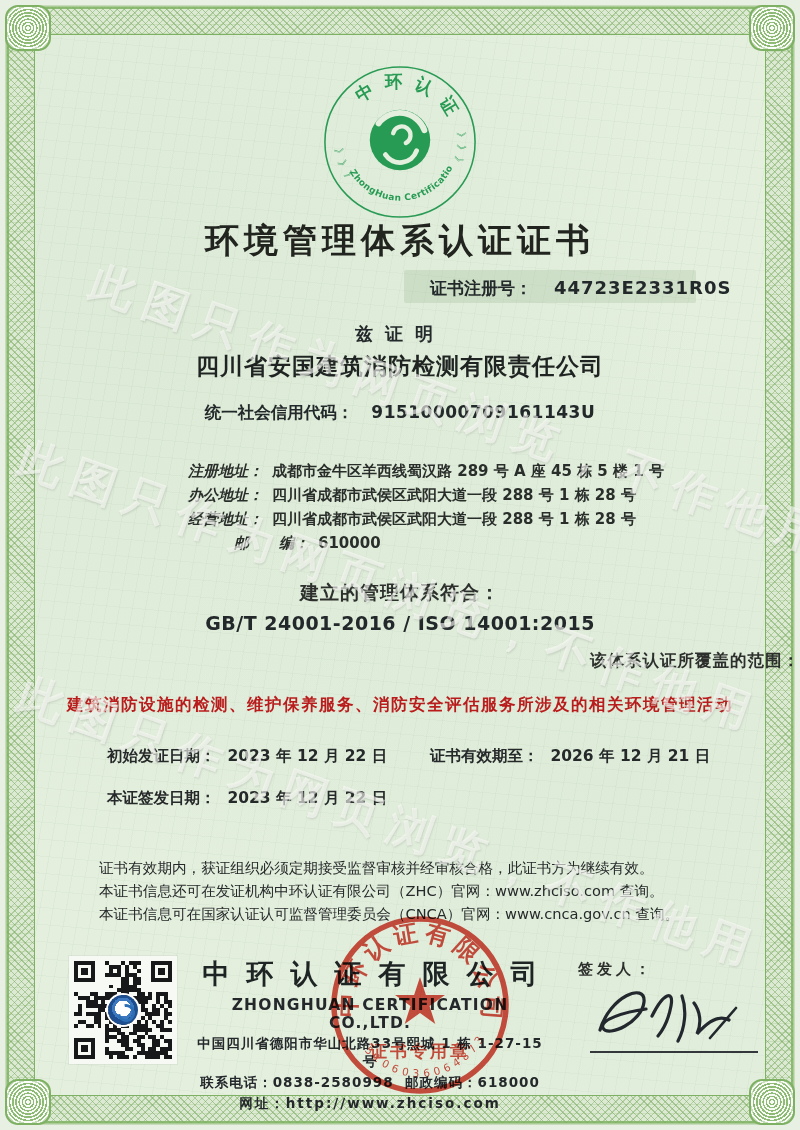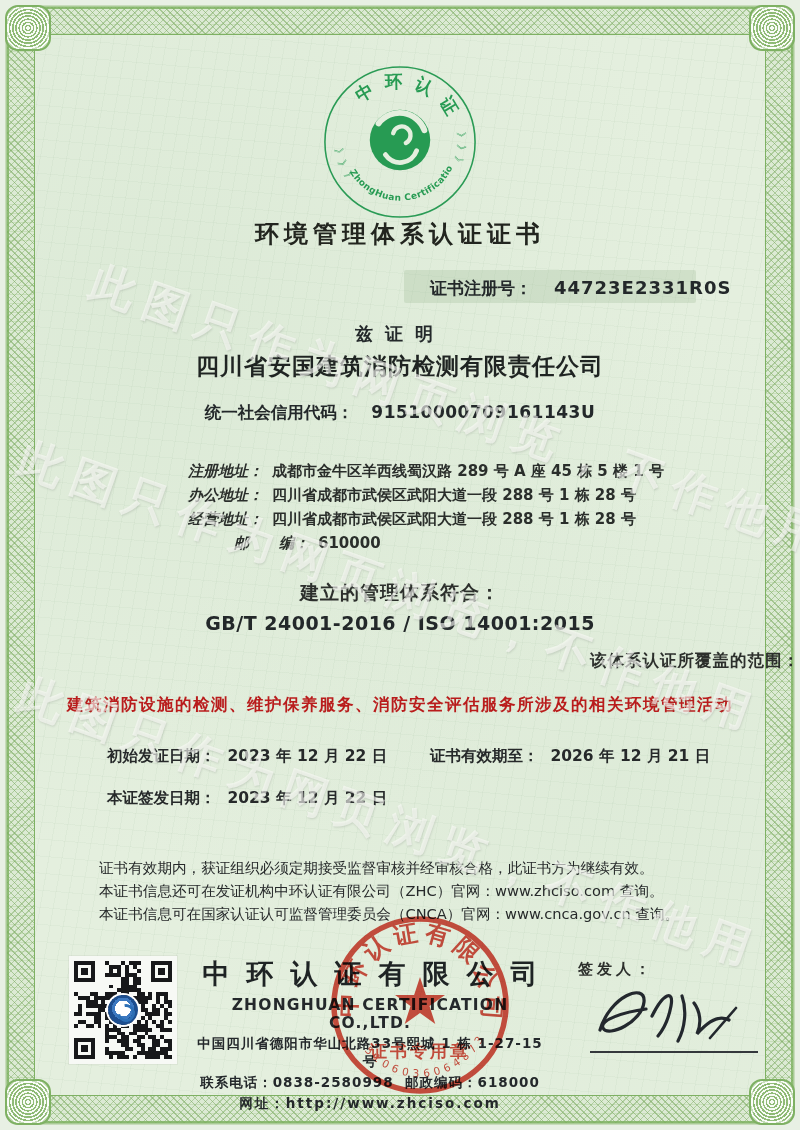--- a/index.html
+++ b/index.html
@@ -28,21 +28,21 @@
   .rosette.bl{left:5px;bottom:5px}.rosette.br{right:5px;bottom:5px}
   
   .wm{position:absolute;font-size:45px;font-weight:600;letter-spacing:11px;white-space:nowrap;
       color:rgba(253,253,250,.60);text-shadow:1px 1px 2px rgba(110,120,110,.20);
       transform:rotate(19.5deg);transform-origin:0 0;pointer-events:none;z-index:5;}
   
   .emblem{position:absolute;left:322px;top:64px;width:156px;height:156px;z-index:2;}
   
   .abs{position:absolute;z-index:3;}
   .center{left:0;width:100%;text-align:center;}
-  .title{top:218px;font-size:24px;font-weight:700;letter-spacing:5px;color:#22251f;}
+  .title{top:218px;font-size:34px;font-weight:700;letter-spacing:5px;color:#22251f;}
   .certno-band{left:404px;top:270px;width:292px;height:33px;background:rgba(150,182,144,.26);border-radius:2px;z-index:2;}
   .certno{left:430px;top:277px;font-size:17px;font-weight:700;color:#23282a;}
   .certno b{font-size:18px;margin-left:22px;letter-spacing:1px;}
   .certify{top:322px;font-size:18px;font-weight:700;letter-spacing:12px;color:#23282a;}
   .company{top:351px;font-size:23px;font-weight:700;letter-spacing:1px;color:#1f2422;}
   .credit{top:402px;font-size:16.5px;font-weight:700;color:#23282a;}
   .credit b{margin-left:18px;font-size:17px;letter-spacing:.5px;}
   .addr{left:188px;top:459px;font-size:15px;font-weight:600;color:#2a2e2b;line-height:24px;}
   .addr .lab{display:inline-block;min-width:84px;font-style:italic;}
   .stand1{top:580px;font-size:19px;font-weight:700;letter-spacing:1px;}

